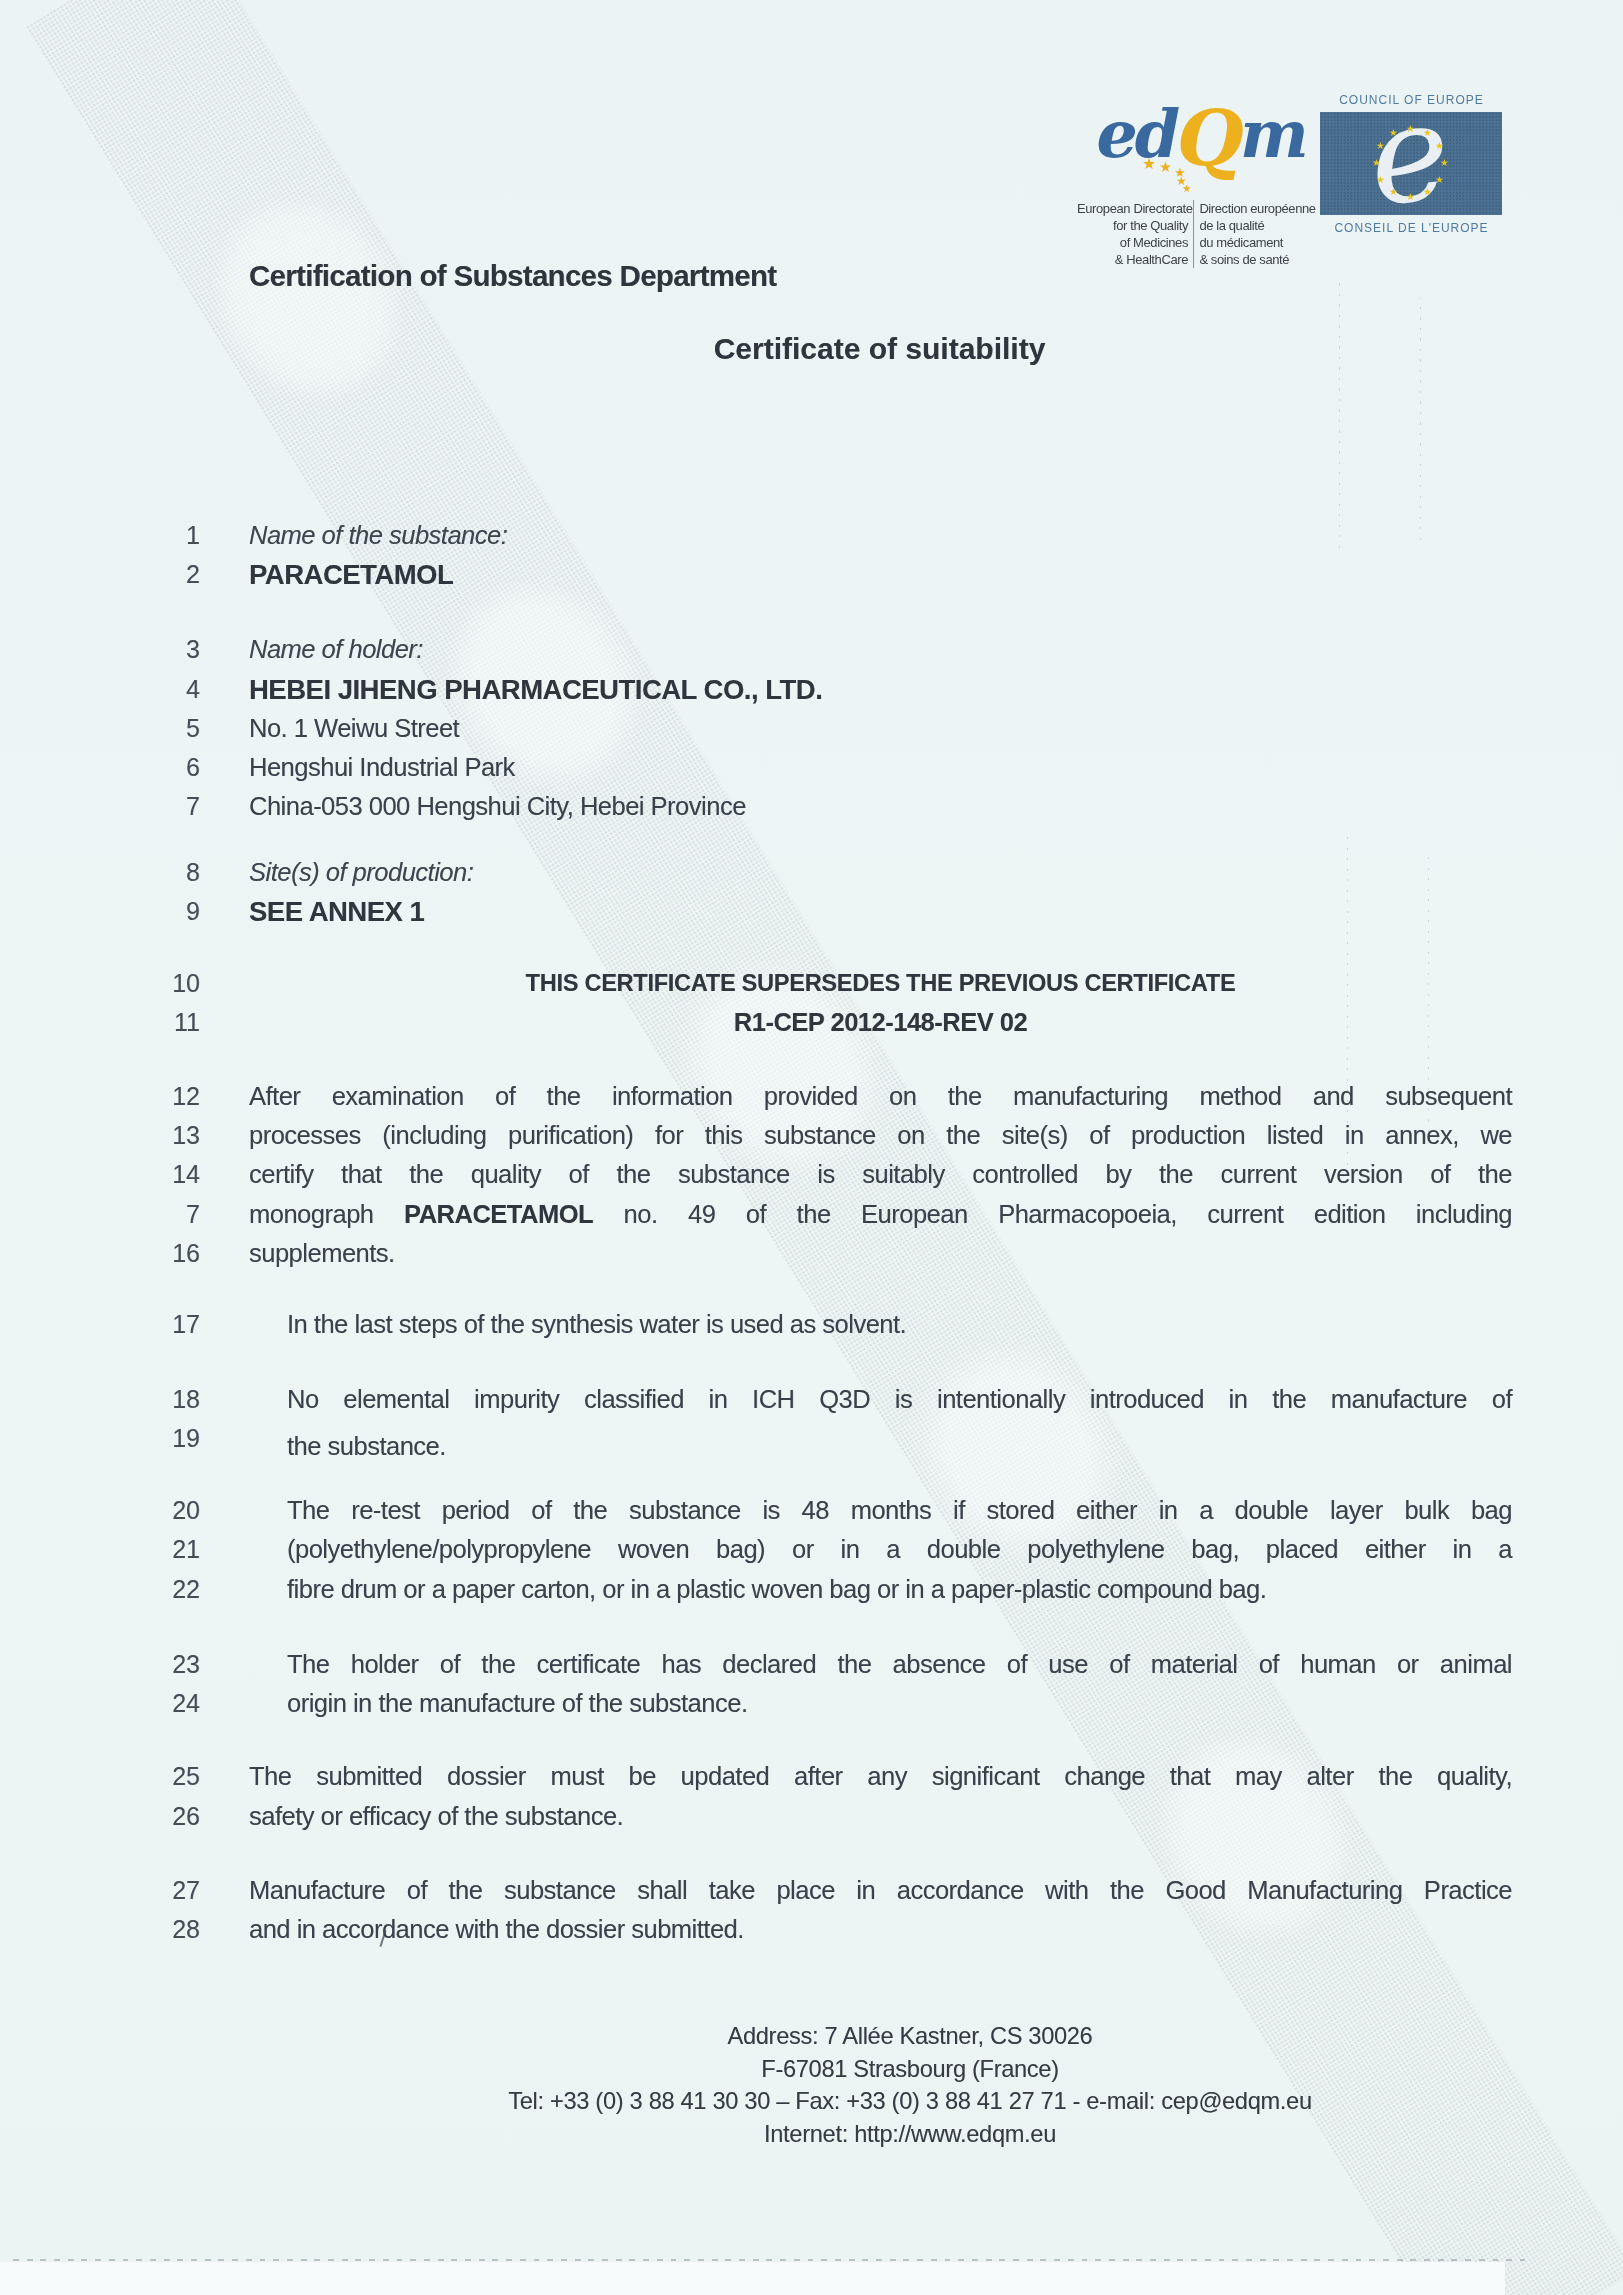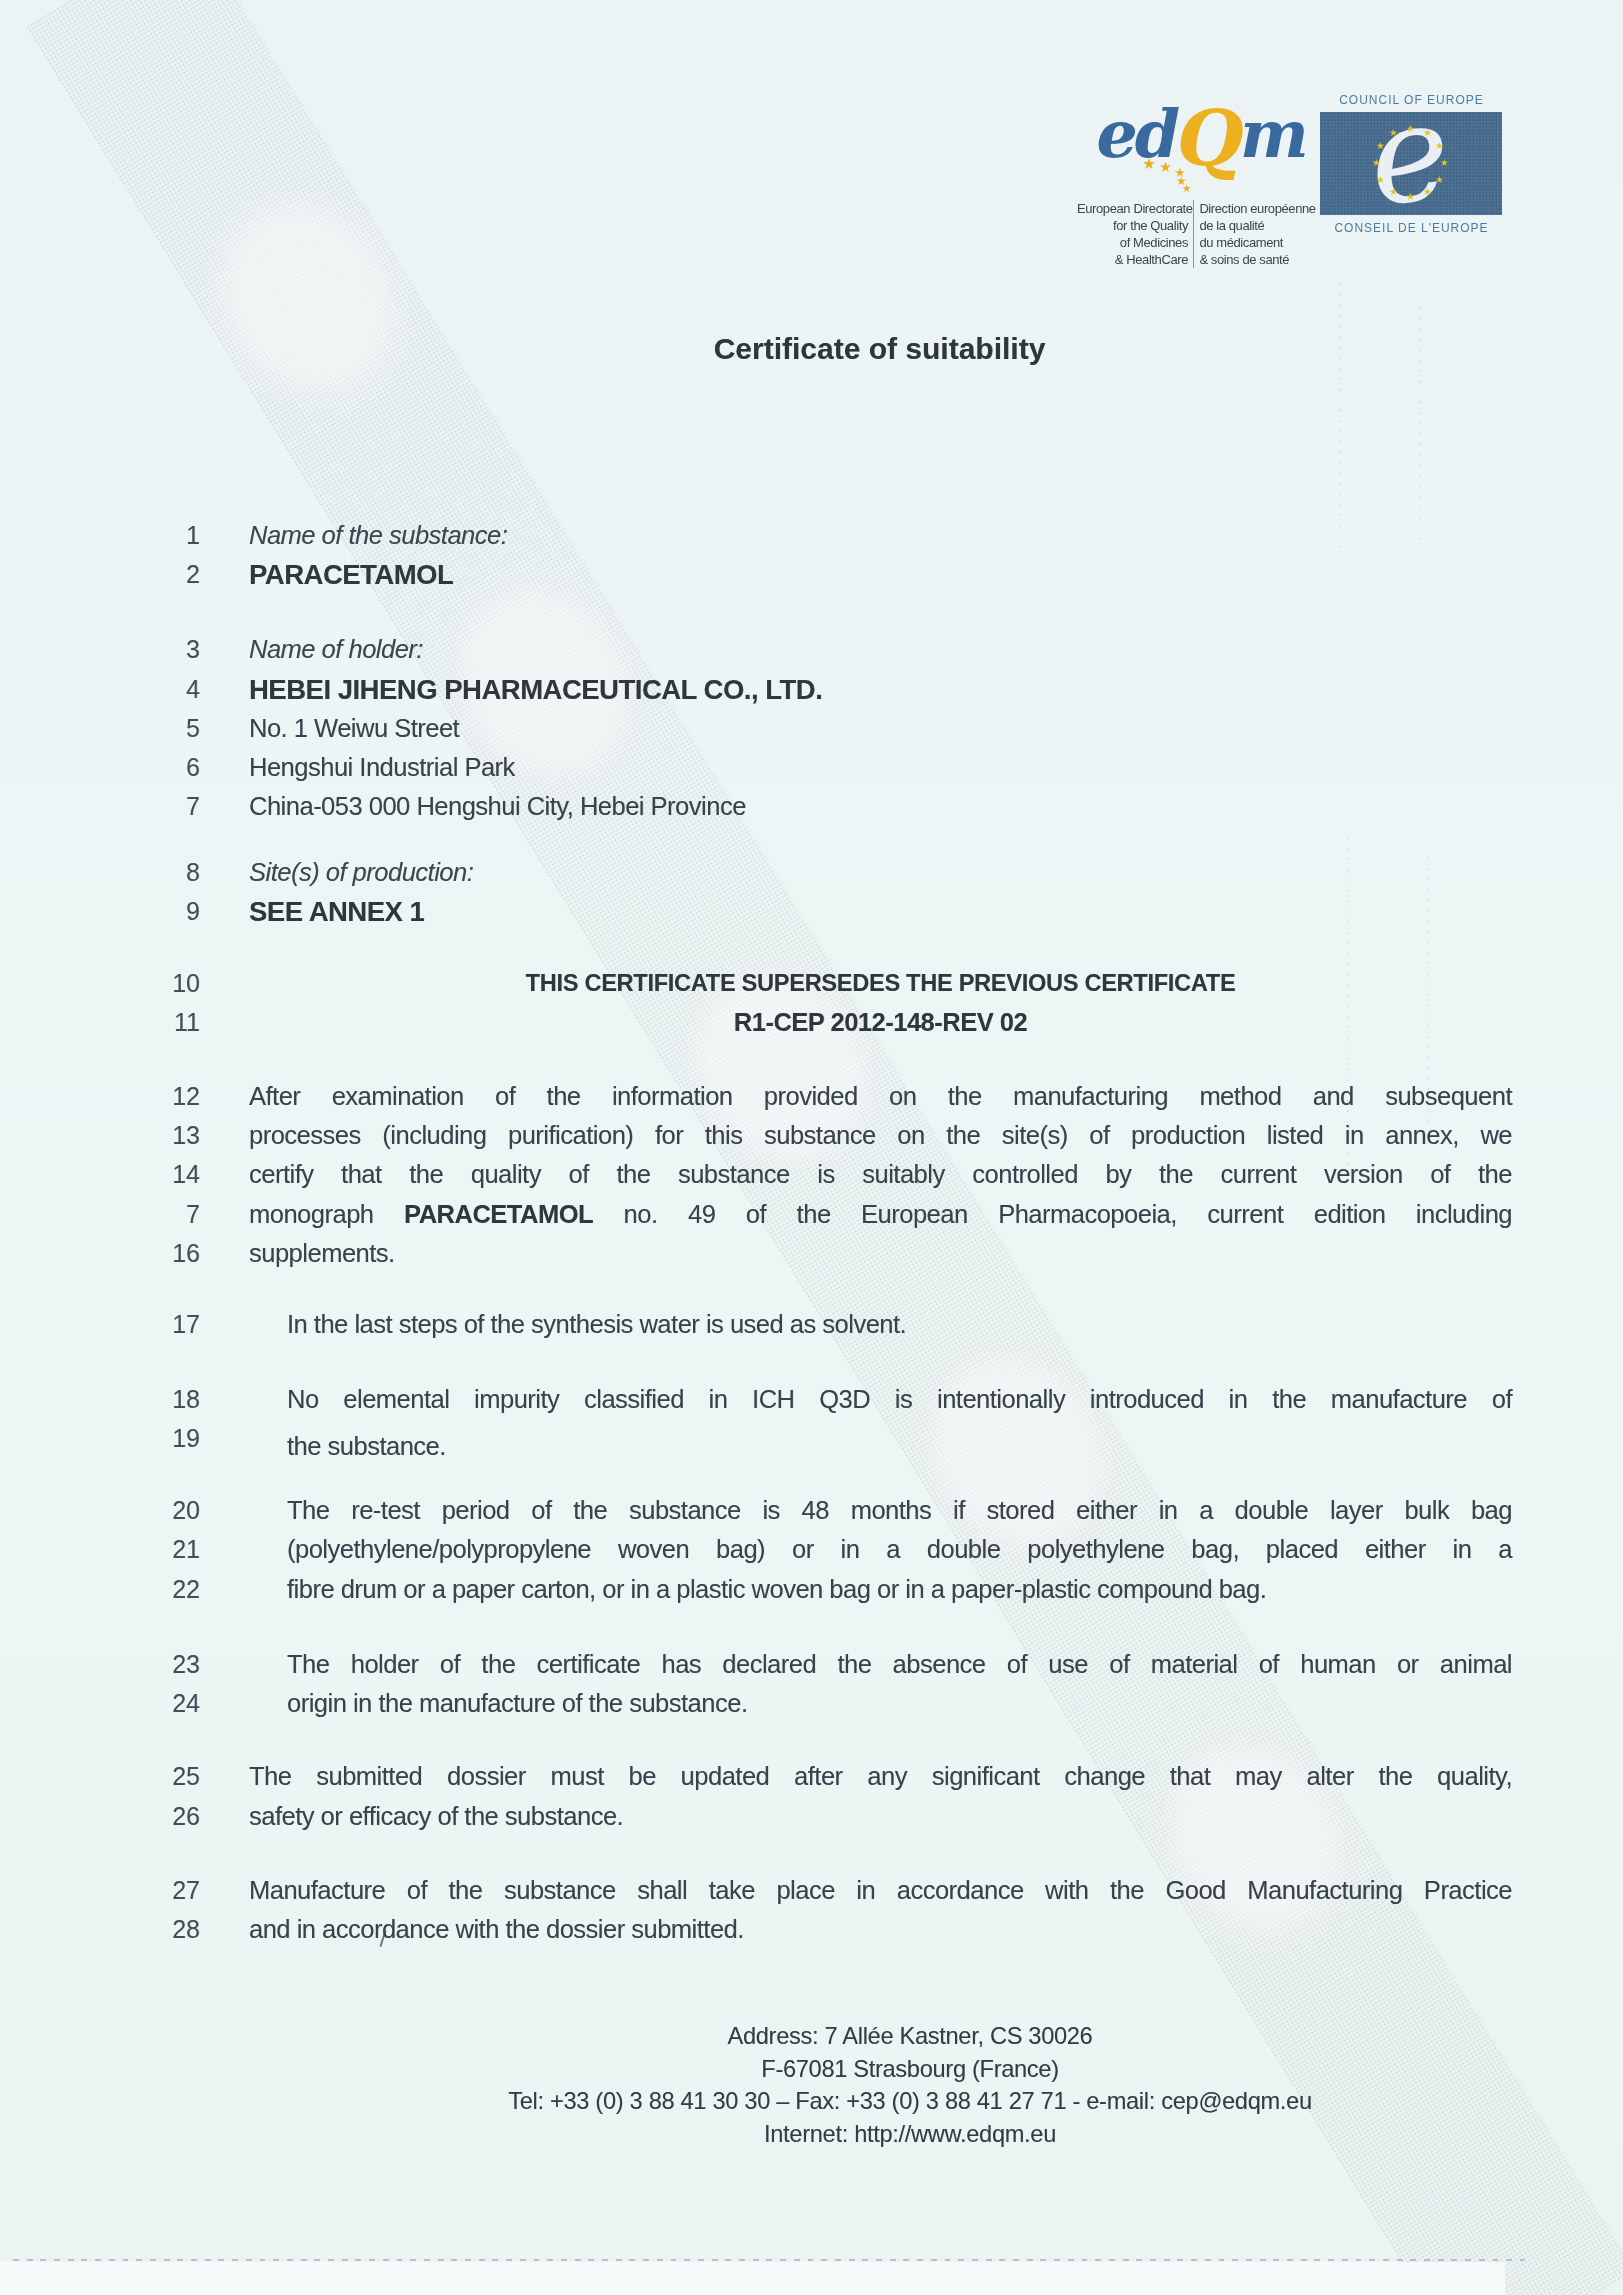--- a/index.html
+++ b/index.html
@@ -137,20 +137,21 @@
           <span class="star" style="left: 69px; top: 75px; font-size: 9.8px; color: rgb(232, 196, 30);">★</span>
           <span class="star" style="left: 56px; top: 63px; font-size: 9.8px; color: rgb(232, 196, 30);">★</span>
           <span class="star" style="left: 52px; top: 46px; font-size: 9.8px; color: rgb(232, 196, 30);">★</span>
           <span class="star" style="left: 56px; top: 29px; font-size: 9.8px; color: rgb(232, 196, 30);">★</span>
           <span class="star" style="left: 69px; top: 16.3px; font-size: 9.8px; color: rgb(232, 196, 30);">★</span>
         </div>
     </div>
     <div class="coe-bottom" style="color: rgb(78, 123, 162);">CONSEIL DE L'EUROPE</div>
   </div>
 
+  <div class="dept">Certification of Substances Department</div>
   <div class="titles t1">Certificate of suitability</div>
 
   <div id="body-lines">
       <div class="lnum" style="top: 516px;">1</div>
       <div class="bline it" style="top: 516px;">Name of the substance:</div>
       <div class="lnum" style="top: 555px;">2</div>
       <div class="bline b lg" style="top: 555px;">PARACETAMOL</div>
       <div class="lnum" style="top: 630px;">3</div>
       <div class="bline it" style="top: 630px;">Name of holder:</div>
       <div class="lnum" style="top: 670px;">4</div>

